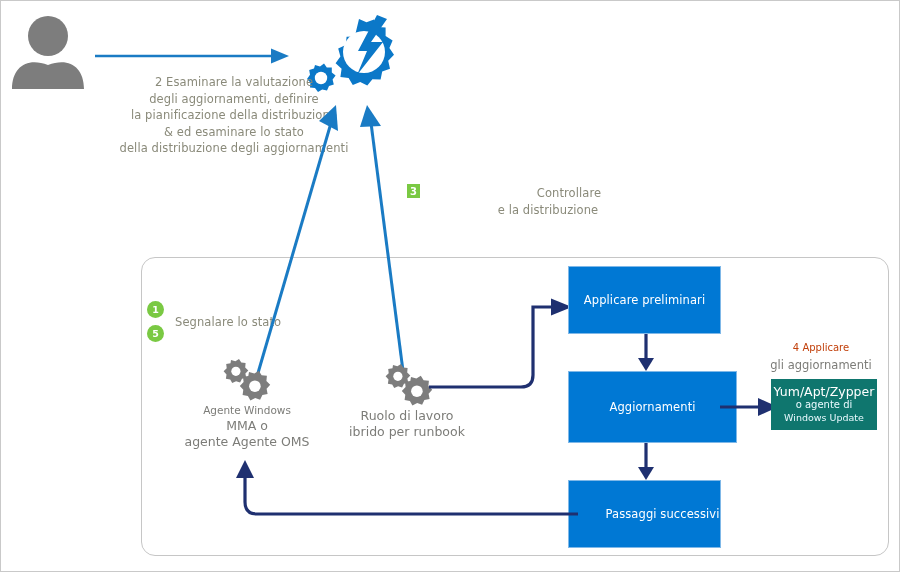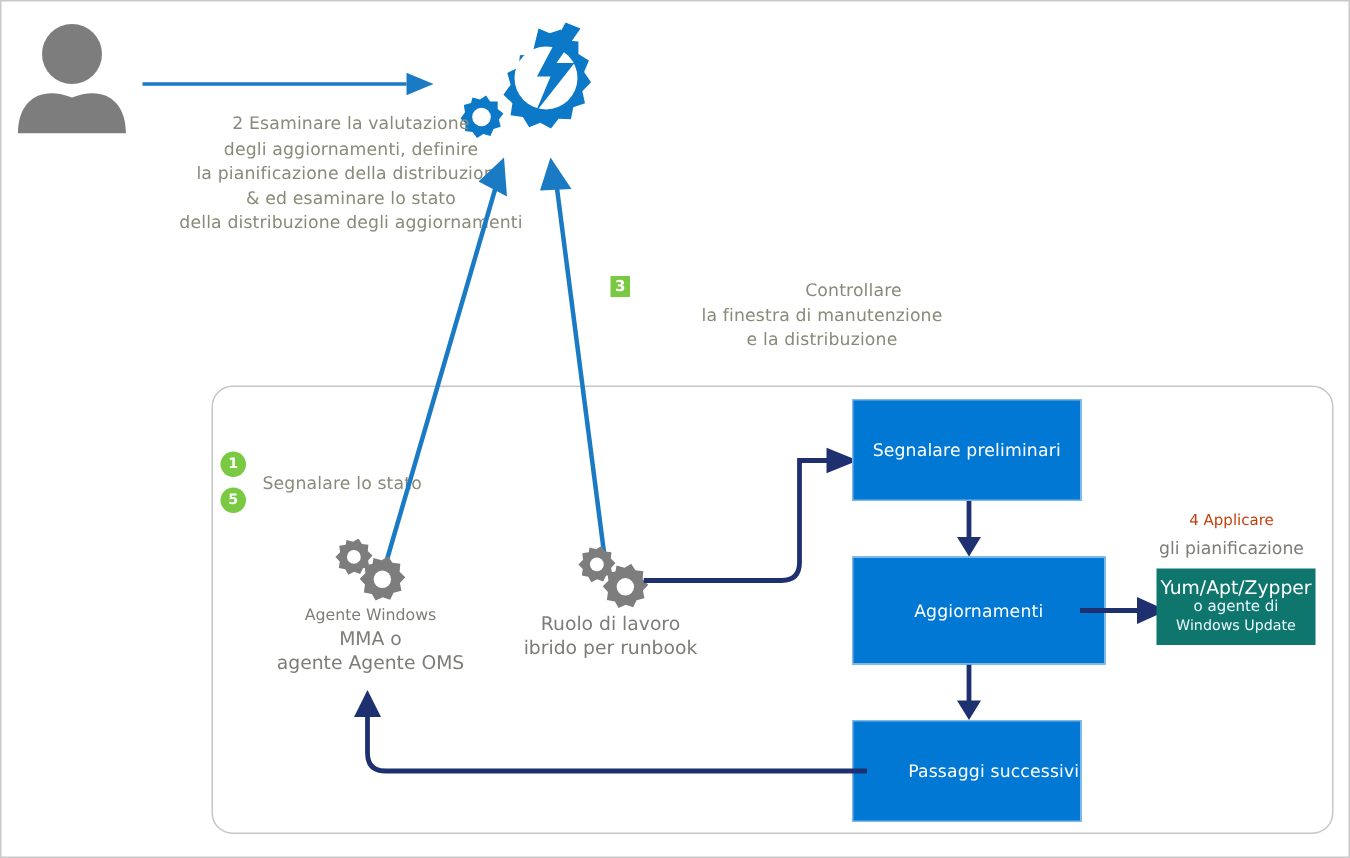--- a/index.html
+++ b/index.html
@@ -158,21 +158,20 @@
     <div>2 Esaminare la valutazione</div>
     <div>degli aggiornamenti, definire</div>
     <div>la pianificazione della distribuzione</div>
     <div>&amp;  ed esaminare lo stato</div>
     <div>della distribuzione degli aggiornamenti</div>
   </div>
 
   <div class="badge-square" style="left:406px;top:183px;">3</div>
   <div class="note" style="left:392px;top:184px;width:310px;text-align:center;">
     <div style="margin-left:42px;">Controllare</div>
-    <div>la finestra di manutenzione</div>
     <div>e la distribuzione</div>
   </div>
 
   <div class="group-box"></div>
 
   <div class="badge-circle" style="left:146px;top:300px;">1</div>
   <div class="badge-circle" style="left:146px;top:324px;">5</div>
   <div class="note" style="left:174px;top:313px;text-align:left;">Segnalare lo stato</div>
 
   <div class="abs" style="left:240px;top:100px;">
@@ -229,21 +228,21 @@
   </div>
 
   <div class="abs" style="left:428px;top:290px;">
     <svg width="145" height="110" viewBox="0 0 145 110">
       <path d="M0 96 L92 96 Q104 96 104 84 L104 16 L124 16" fill="none" stroke="#1f3070" stroke-width="3.2" stroke-linecap="butt"></path>
       <polygon points="122,7.5 143,16 122,24.5" fill="#1f3070"></polygon>
     </svg>
   </div>
 
   <div class="pbox" style="left:567px;top:265px;width:153px;height:68px;">
-    <span>Segnalare preliminari</span>
+    <span>Applicare preliminari</span>
   </div>
 
   <div class="pbox" style="left:567px;top:370px;width:169px;height:72px;">
     <span>Aggiornamenti</span>
   </div>
 
   <div class="pbox" style="left:567px;top:479px;width:153px;height:68px;padding-left:36px;">
     <span>Passaggi successivi</span>
   </div>
 
@@ -270,21 +269,21 @@
 
   <div class="abs" style="left:232px;top:455px;">
     <svg width="345" height="70" viewBox="0 0 345 70">
       <path d="M345 58 L24 58 Q12 58 12 46 L12 20" fill="none" stroke="#1f3070" stroke-width="3.2"></path>
       <polygon points="3,22 21,22 12,4" fill="#1f3070"></polygon>
     </svg>
   </div>
 
   <div class="step4" style="left:745px;top:338px;width:150px;">
     <span class="t1">4 Applicare</span>
-    <span class="t2">gli pianificazione</span>
+    <span class="t2">gli aggiornamenti</span>
   </div>
 
   <div class="cyanbox" style="left:770px;top:378px;width:106px;height:51px;">
     <span class="l1">Yum/Apt/Zypper</span>
     <span class="l2">o agente di</span>
     <span class="l3">Windows Update</span>
   </div>
 
 </div>
 

